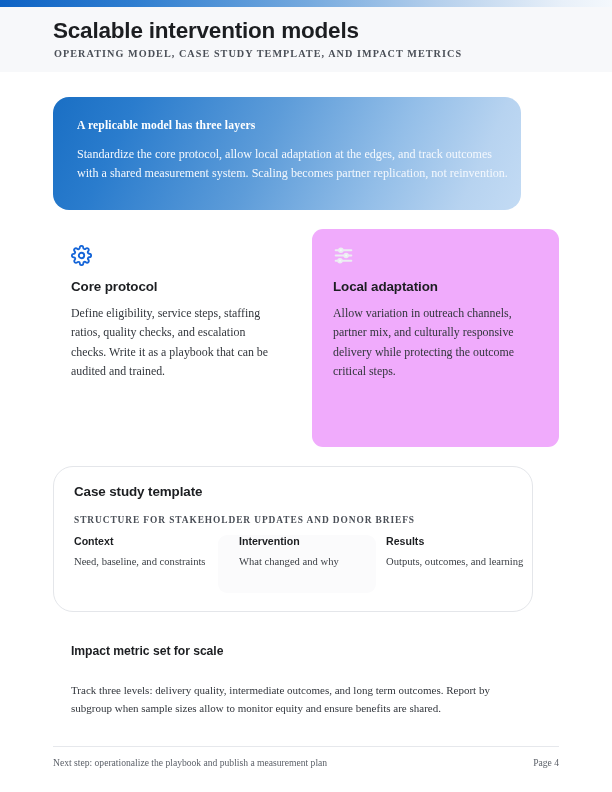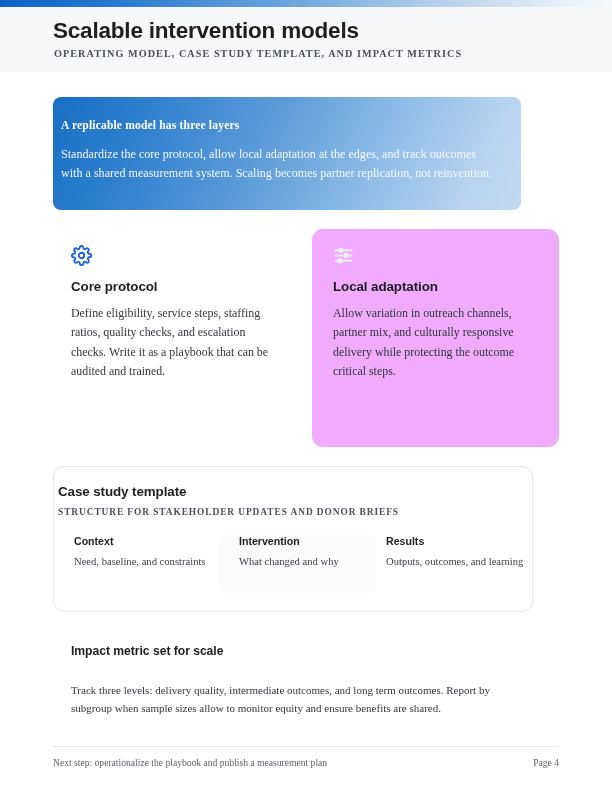--- a/index.html
+++ b/index.html
@@ -60,24 +60,24 @@
     letter-spacing: 1.05px;
   }
 
   
   .callout {
     position: absolute;
     left: 53px;
     top: 97px;
     width: 468px;
     height: 113px;
-    border-radius: 8px;
+    border-radius: 16px;
     background: linear-gradient(115deg, #1a6fc4 0%, #2a7ccd 16%, #5d9cd9 45%, #93bee8 70%, #b7d3f0 88%, #c3dbf4 100%);
     box-sizing: border-box;
-    padding: 22px 26px 0 8px;
+    padding: 22px 26px 0 24px;
   }
   .callout-title {
     font-family: "Liberation Serif", serif;
     font-size: 11.6px;
     font-weight: bold;
     color: #ffffff;
     letter-spacing: 0.15px;
     margin-bottom: 13px;
   }
   .callout-body {
@@ -135,36 +135,36 @@
   
   .case-card {
     position: absolute;
     left: 53px;
     top: 466px;
     width: 480px;
     height: 146px;
     box-sizing: border-box;
     background: #ffffff;
     border: 1px solid #e4e6ea;
-    border-radius: 11px;
-    padding: 17px 20px 0 4px;
+    border-radius: 20px;
+    padding: 17px 20px 0 20px;
   }
   .case-title {
     font-size: 13.4px;
     font-weight: bold;
     color: #1c1e21;
     letter-spacing: -0.1px;
   }
   .case-sub {
     font-family: "Liberation Serif", serif;
     font-size: 9.4px;
     font-weight: bold;
     color: #4a4f57;
     letter-spacing: 0.92px;
-    margin-top: 8px;
+    margin-top: 16px;
   }
   .case-cols {
     position: absolute;
     left: 20px;
     top: 68px;
     width: 466px;
     height: 60px;
   }
   .case-col {
     position: absolute;

